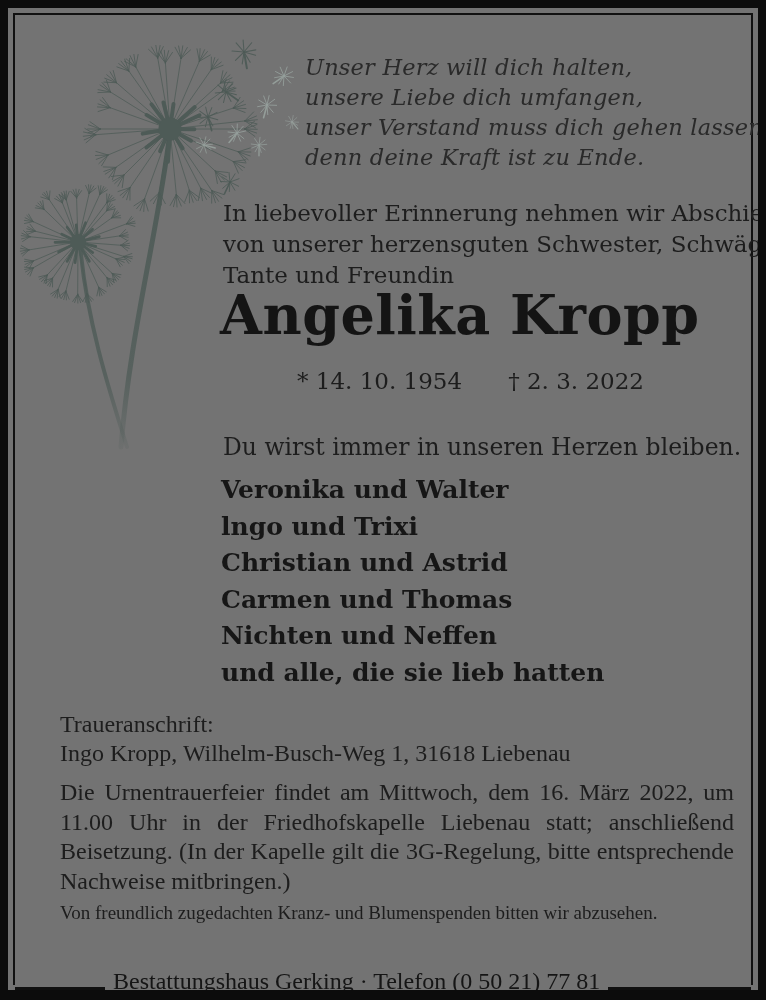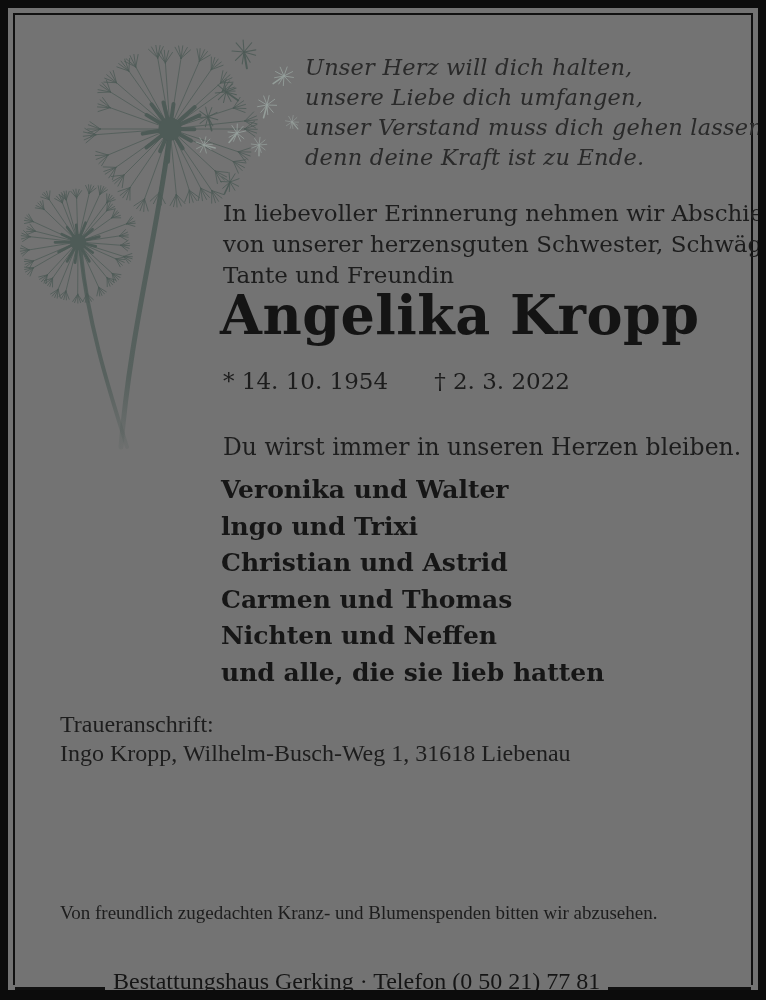--- a/index.html
+++ b/index.html
@@ -33,21 +33,21 @@
     position:absolute;left:215px;top:190px;
     font-size:23px;line-height:31px;white-space:nowrap;
   }
   .name{
     position:absolute;left:212px;top:276px;
     font-size:54px;font-weight:bold;line-height:62px;
     letter-spacing:.5px;color:#141414;white-space:nowrap;
   }
   .dates{
     position:absolute;left:215px;top:360px;width:495px;
-    display:flex;gap:46px;
+    display:flex;justify-content:center;gap:46px;
     font-size:23px;
   }
   .tribute{
     position:absolute;left:215px;top:425px;
     font-size:23.5px;white-space:nowrap;
   }
   .mourners{
     position:absolute;left:213px;top:464px;
     font-size:25px;font-weight:bold;line-height:36.5px;
     color:#161616;white-space:nowrap;
@@ -637,20 +637,21 @@
     <div>Carmen und Thomas</div>
     <div>Nichten und Neffen</div>
     <div>und alle, die sie lieb hatten</div>
   </div>
 
   <div class="address lower">
     <div>Traueranschrift:</div>
     <div>Ingo Kropp, Wilhelm-Busch-Weg 1, 31618 Liebenau</div>
   </div>
 
+  <div class="service lower">Die Urnentrauerfeier findet am Mittwoch, dem 16. März 2022, um 11.00 Uhr in der Friedhofskapelle Liebenau statt; anschließend Beisetzung. (In der Kapelle gilt die 3G-Regelung, bitte entsprechende Nachweise mitbringen.)</div>
 
   <div class="donations lower">Von freundlich zugedachten Kranz- und Blumenspenden bitten wir abzusehen.</div>
 
   <div class="footer-bar lower">
     <div class="footer-rule left"></div>
     <div class="footer-text">Bestattungshaus Gerking · Telefon (0 50 21) 77 81</div>
     <div class="footer-rule right"></div>
   </div>
 </div>
 

